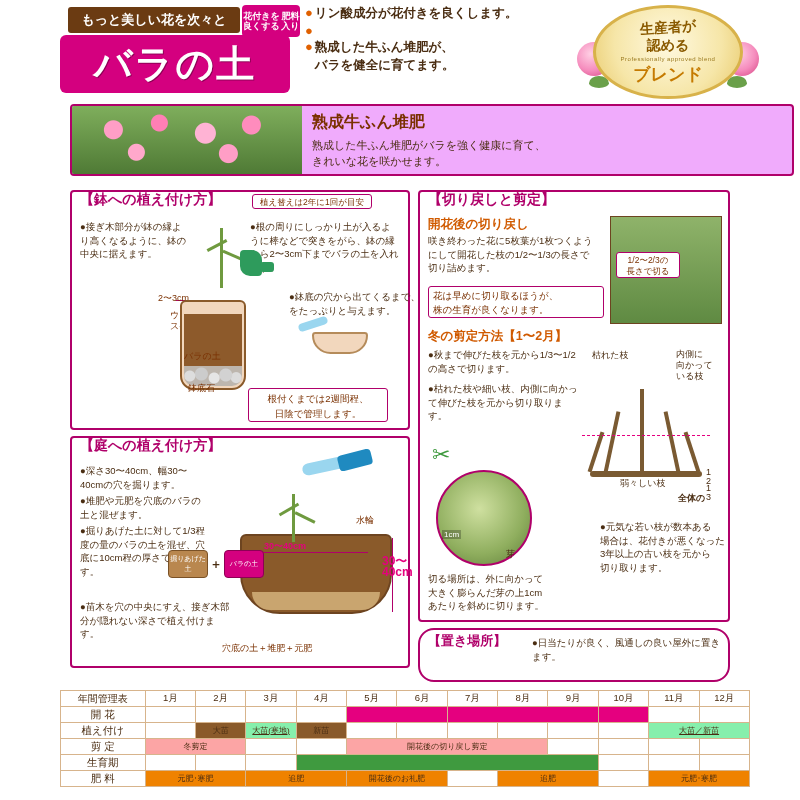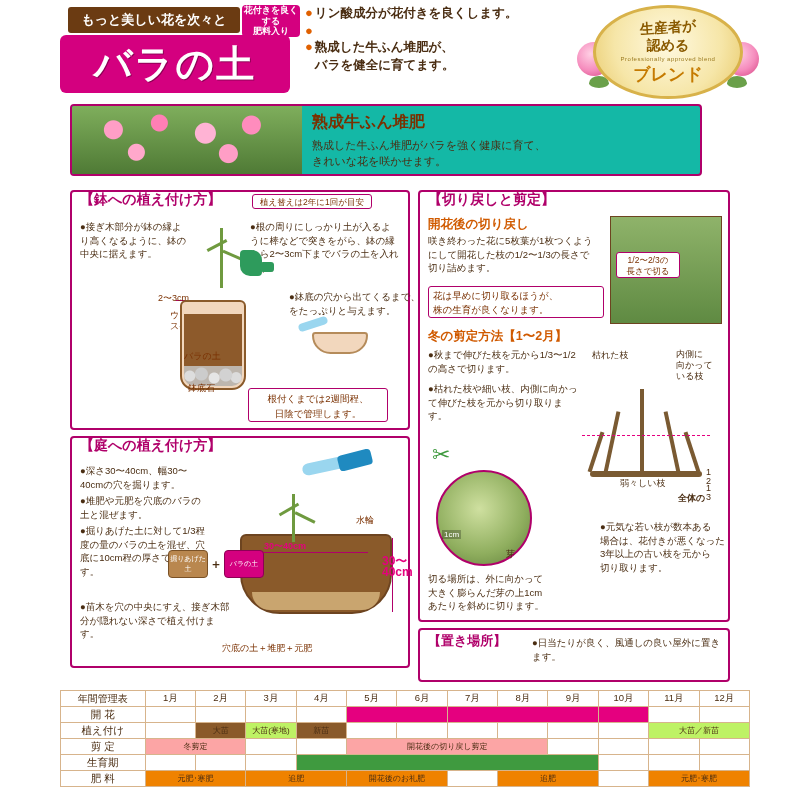--- a/index.html
+++ b/index.html
@@ -20,21 +20,21 @@
   .logo-box { position:absolute; left:60px; top:5px; width:240px; height:88px; }
   .logo-banner {
     position:absolute; left:8px; top:2px; width:172px; height:26px;
     background:#6b3b12; color:#fff; font-size:13px; font-weight:bold;
     display:flex; align-items:center; justify-content:center;
     border-radius:3px; letter-spacing:0px;
   }
   .logo-badge {
     position:absolute; left:182px; top:0px; width:58px; height:32px;
     background:#d4007f; color:#fff; font-size:9px; font-weight:bold;
-    display:flex; flex-direction:column; align-items:center; justify-content:center;
+    display:flex; flex-direction:row; align-items:center; justify-content:center;
     border-radius:4px; line-height:1.15; text-align:center;
   }
   .logo-title {
     position:absolute; left:0px; top:30px; width:230px; height:58px;
     background:#d4007f; border-radius:6px;
     display:flex; align-items:center; justify-content:center;
     color:#fff; font-size:38px; font-weight:bold; letter-spacing:2px;
     text-shadow:1px 1px 0 #8d0055;
   }
   .bullets { position:absolute; left:305px; top:6px; width:270px; }
@@ -58,22 +58,22 @@
   .seal-l3 { color:#9a7a20; font-size:6px; letter-spacing:0.5px; margin-top:1px; }
   .seal-l4 { color:#c57a00; font-size:17px; font-weight:bold; margin-top:1px; }
   .rose-l, .rose-r { position:absolute; width:34px; height:34px; border-radius:50%;
     background:radial-gradient(circle at 40% 35%, #ffd0e4 0%, #f58cbd 55%, #d4407f 100%); }
   .rose-l { left:2px; top:40px; }
   .rose-r { left:150px; top:40px; }
   .leafy { position:absolute; width:20px; height:12px; border-radius:50% 50% 50% 50%/60% 60% 40% 40%; background:#6aa04a; }
 
   
   .manure {
-    position:absolute; left:70px; top:104px; width:632px; height:72px;
-    border:2px solid #b0006a; border-radius:4px; background:#14b8a6;
+    position:absolute; left:70px; top:104px; width:724px; height:72px;
+    border:2px solid #b0006a; border-radius:4px; background:#f0abfc;
     display:flex; overflow:hidden;
   }
   .manure-photo {
     width:230px; height:100%;
     background:
       radial-gradient(circle at 18% 35%, #ff9ec6 0 9px, transparent 10px),
       radial-gradient(circle at 38% 25%, #ff7fb5 0 8px, transparent 9px),
       radial-gradient(circle at 58% 40%, #ffb3d4 0 10px, transparent 11px),
       radial-gradient(circle at 78% 28%, #ff8cbd 0 9px, transparent 10px),
       radial-gradient(circle at 28% 68%, #ffa8cb 0 8px, transparent 9px),
@@ -119,21 +119,21 @@
   table.cal-t td, table.cal-t th {
     border:1px solid #d7b48c; height:16px; text-align:center; color:#4a2d12; font-weight:normal;
     padding:0;
   }
   .cal-head { background:#fff; color:#b0006a; font-weight:bold; font-size:10px; width:84px; }
   .cal-rowlabel { background:#fff; color:#7a3000; font-weight:bold; font-size:10.5px; width:84px; }
   .cal-month { background:#fff; color:#4a2d12; font-weight:bold; width:50px; font-size:9.5px; }
   .bar { color:#fff; font-size:8px; line-height:14px; white-space:nowrap; }
   .bar-pink { background:#e5007f; }
   .bar-brown { background:#8a5a2a; }
-  .bar-tan { background:#bef264; }
+  .bar-tan { background:#86efac;text-decoration:underline; }
   .bar-blue { background:#fca5a5; }
   .bar-green { background:#3f9a3f; }
   .bar-orange { background:#ef8200; }
 
   .photo-prune {
     position:absolute; background:
       linear-gradient(180deg,#8fb36a 0%, #5f8a42 100%);
     border:1px solid #6d4420;
   }
   .whitebox {
@@ -313,21 +313,21 @@
 
     <div class="li" style="position:absolute; left:8px; top:380px; width:164px; white-space:pre-line;">切る場所は、外に向かって
 大きく膨らんだ芽の上1cm
 あたりを斜めに切ります。</div>
     <div class="li" style="position:absolute; left:180px; top:328px; width:126px; white-space:pre-line;">●元気な若い枝が数本ある
 場合は、花付きが悪くなった
 3年以上の古い枝を元から
 切り取ります。</div>
   </div>
 
-  <div class="panel" style="left:418px; top:628px; width:312px; height:54px;">
+  <div class="panel" style="left:418px; top:628px; width:312px; height:54px;border-radius:16px;">
     <div class="panel-title" style="left:8px; top:2px; font-size:13px;">【置き場所】</div>
     <div class="li" style="position:absolute; left:112px; top:6px; width:190px;">●日当たりが良く、風通しの良い屋外に置きます。</div>
     <div class="li" style="position:absolute; left:112px; top:32px; width:190px;margin-top:33px;">●鉢の間隔を30〜40cmほど空けます。</div>
   </div>
 
   <div class="cal">
     <table class="cal-t">
       <thead>
         <tr>
           <th class="cal-head">年間管理表</th>

